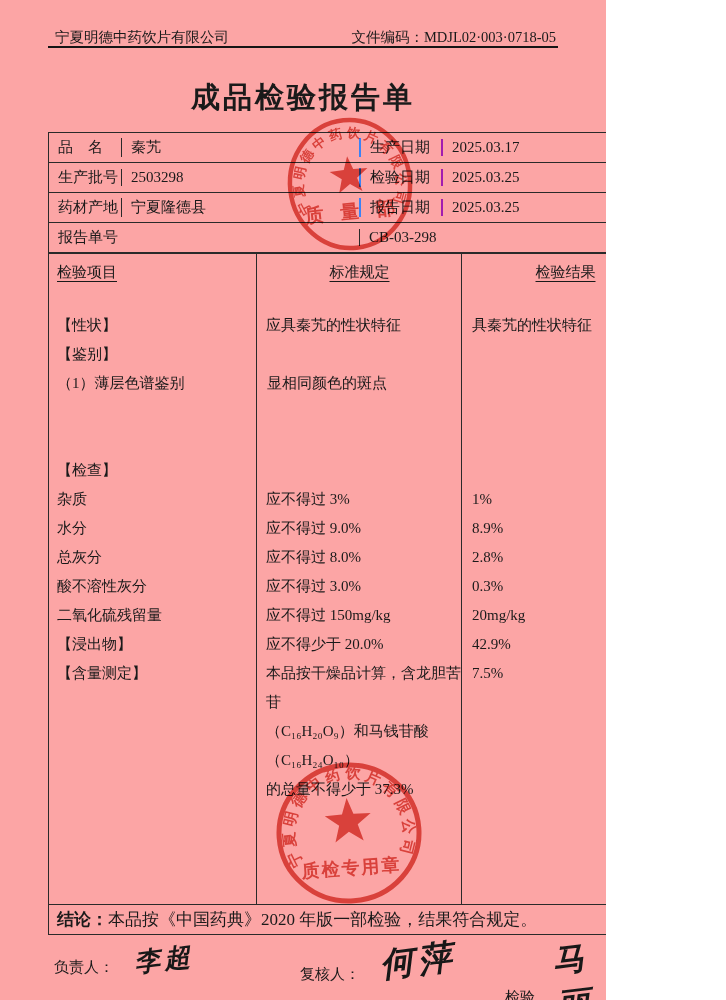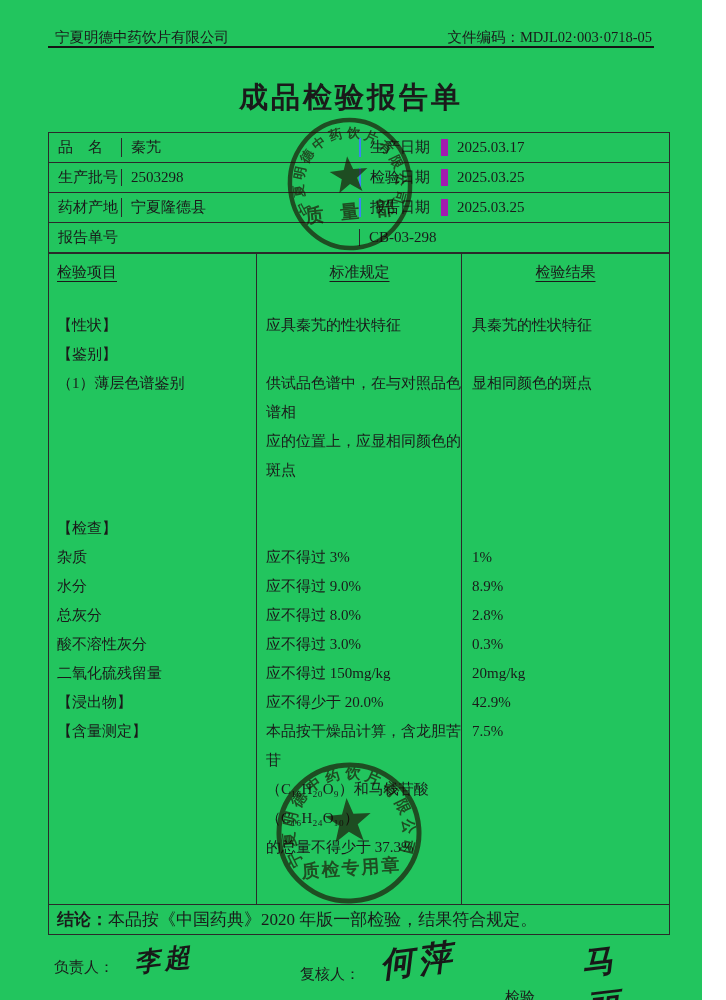--- a/index.html
+++ b/index.html
@@ -1,32 +1,32 @@
 <!DOCTYPE html>
 <html><head>
 <meta charset="utf-8">
 <style>
   html,body{margin:0;padding:0;background:#fff;}
-  .page{position:relative;width:702px;height:1000px;background:#22c55e;overflow:hidden;
+  .page{position:relative;width:606px;height:1000px;background:#fca5a5;overflow:hidden;
         font-family:"Liberation Serif","DejaVu Serif",serif;color:#1a1a1a;}
   
   .company-line{position:absolute;left:55px;top:28px;font-size:14.5px;}
   .doc-code{position:absolute;right:50px;top:28px;font-size:14.5px;}
   .header-rule{position:absolute;left:48px;right:48px;top:46px;border-top:2px solid #151515;}
   .title{position:absolute;left:0;right:0;top:78px;text-align:center;font-size:29px;
          font-weight:bold;letter-spacing:3px;}
   
   .info-table{position:absolute;left:48px;top:132px;width:622px;border:1px solid #2a2a2a;
               border-bottom:none;box-sizing:border-box;}
   .info-row{display:flex;height:29px;border-bottom:1px solid #2a2a2a;font-size:15px;align-items:center;}
   .ic{box-sizing:border-box;padding-left:9px;display:flex;align-items:center;}
   .ic.l1{width:72px;}
   .ic.v1{width:238px;border-left:1px solid #2a2a2a;}
   .ic.l2{width:82px;border-left:2px solid #3b82f6;}
-  .ic.v2{flex:1;border-left:7px solid #a21caf;}
+  .ic.v2{flex:1;border-left:2px solid #a21caf;}
   .ic.rl{width:310px;}
   .ic.rv{flex:1;border-left:1px solid #2a2a2a;}
   
   .main-table{position:absolute;left:48px;top:253px;width:622px;height:652px;
               border:1px solid #2a2a2a;box-sizing:border-box;}
   .vline{position:absolute;top:0;bottom:0;width:1px;background:#2a2a2a;}
   .vline.v1{left:207px;}
   .vline.v2{left:412px;}
   .thead{position:absolute;top:9px;left:0;right:0;display:flex;font-size:15px;}
   .th{box-sizing:border-box;}
@@ -118,25 +118,20 @@
   </div>
 
   <div class="trow" style="min-height: 29px; gap: 41px;">
     <div class="c-item">【鉴别】</div>
     <div class="c-standard"></div>
     <div class="c-result"></div>
   </div>
 
   <div class="trow" style="min-height: 87px;">
     <div class="c-item">（1）薄层色谱鉴别</div>
-    <div class="c-standard">
-            <div class="line">供试品色谱中，在与对照品色谱相</div>
-            <div class="line">应的位置上，应显相同颜色的斑点</div>
-            <div class="line"></div>
-          </div>
     <div class="c-result">显相同颜色的斑点</div>
   </div>
 
   <div class="trow" style="min-height: 29px;">
     <div class="c-item">【检查】</div>
     <div class="c-standard"></div>
     <div class="c-result"></div>
   </div>
 
   <div class="trow" style="min-height: 29px;">

